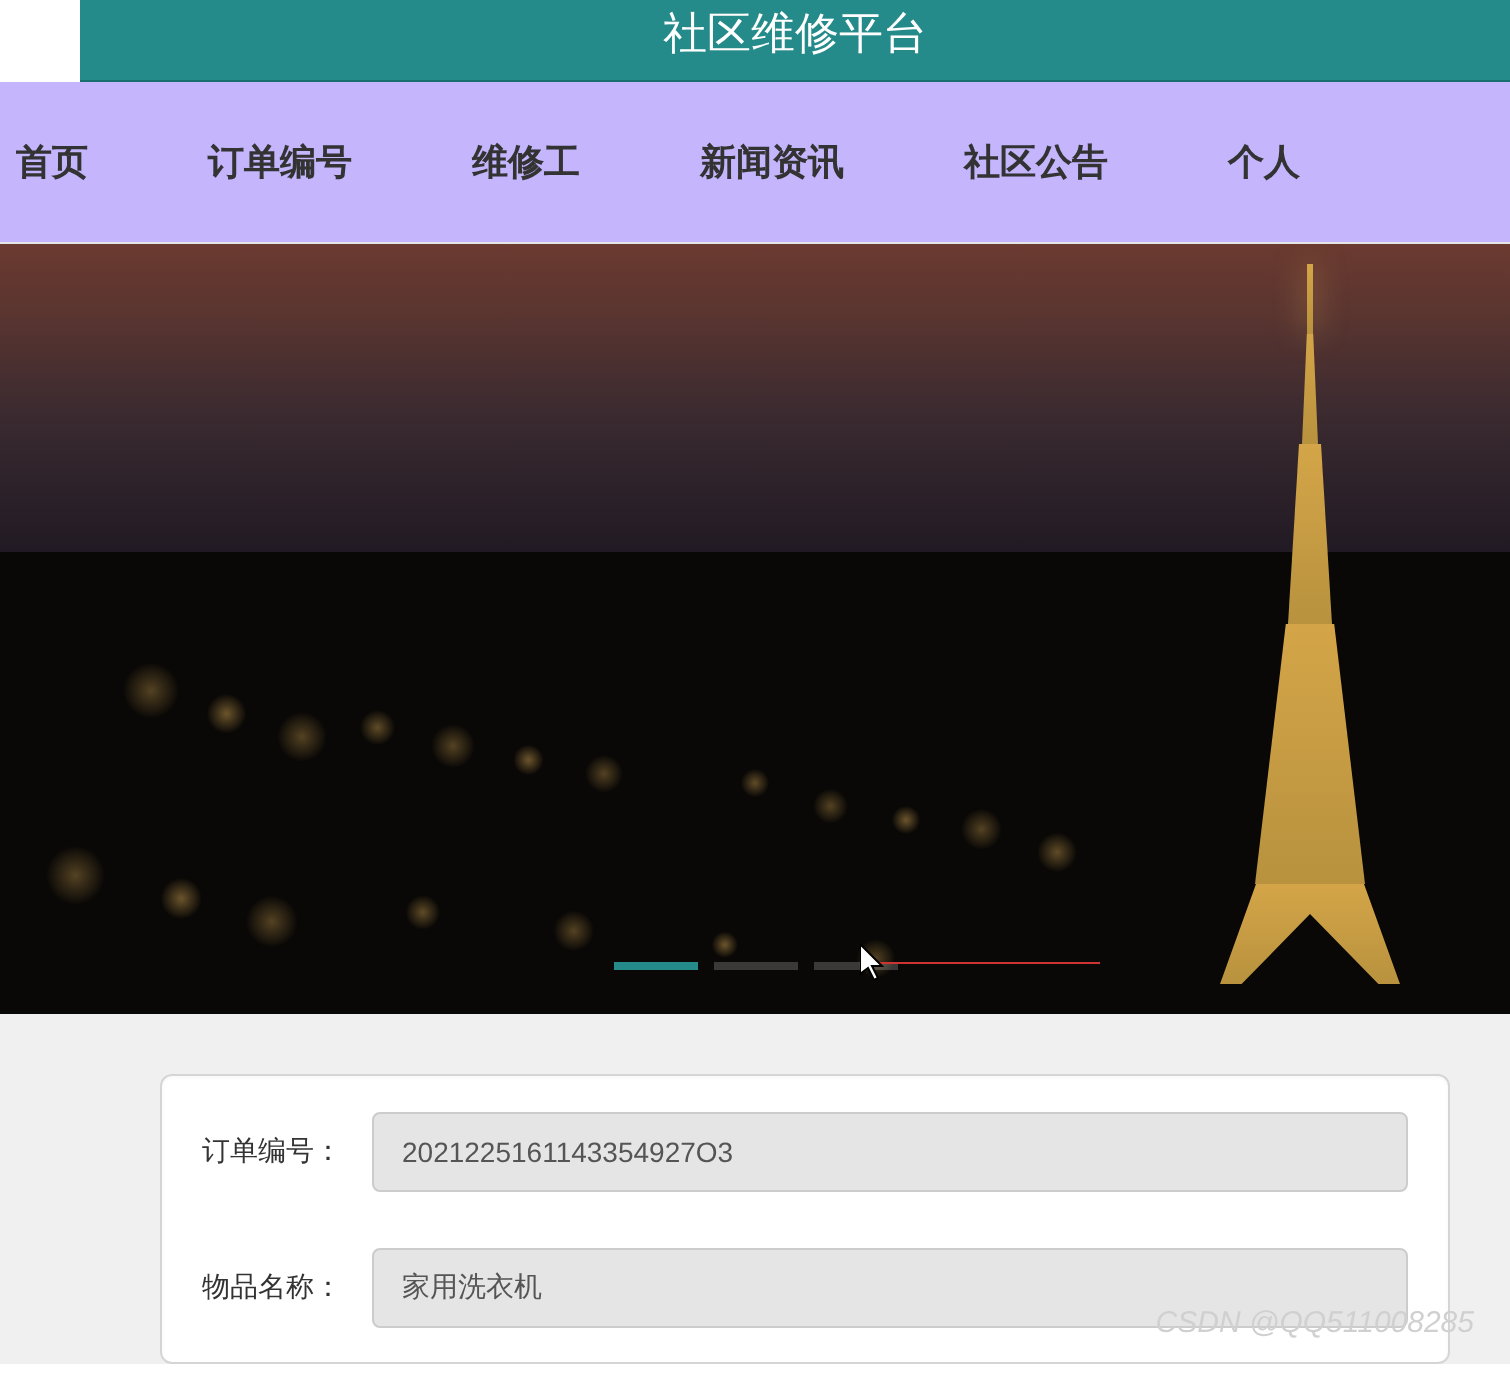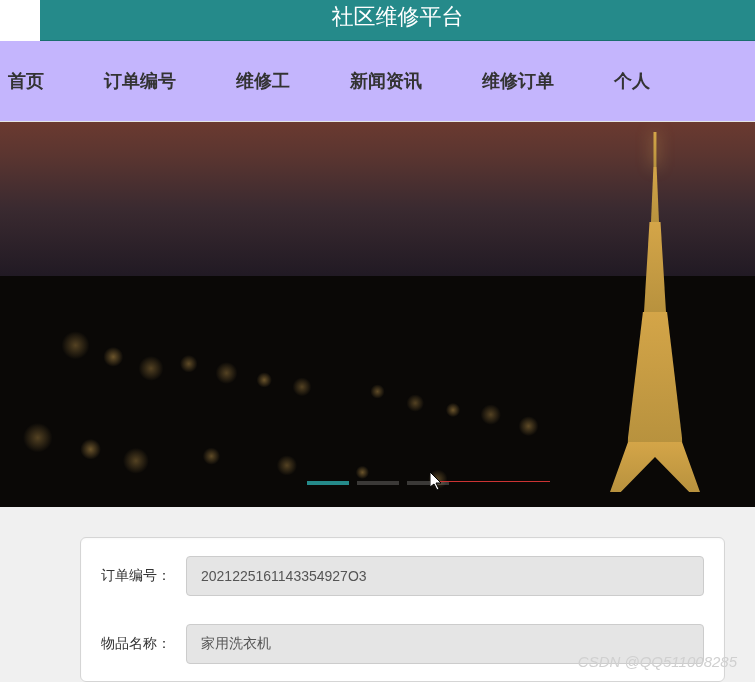--- a/index.html
+++ b/index.html
@@ -202,21 +202,21 @@
 
 <div class="header">
   <span>社区维修平台</span>
 </div>
 
 <div class="nav">
   <div class="nav-item">首页</div>
   <div class="nav-item">订单编号</div>
   <div class="nav-item">维修工</div>
   <div class="nav-item">新闻资讯</div>
-  <div class="nav-item">维修订单</div>
+  <div class="nav-item">社区公告</div>
   <div class="nav-item">个人</div>
 </div>
 
 <div class="banner">
   <div class="sky"></div>
   <div class="city-lights"></div>
   <div class="tower">
     <div class="tower-shape tower-top"></div>
     <div class="tower-shape tower-upper"></div>
     <div class="tower-shape tower-mid"></div>

